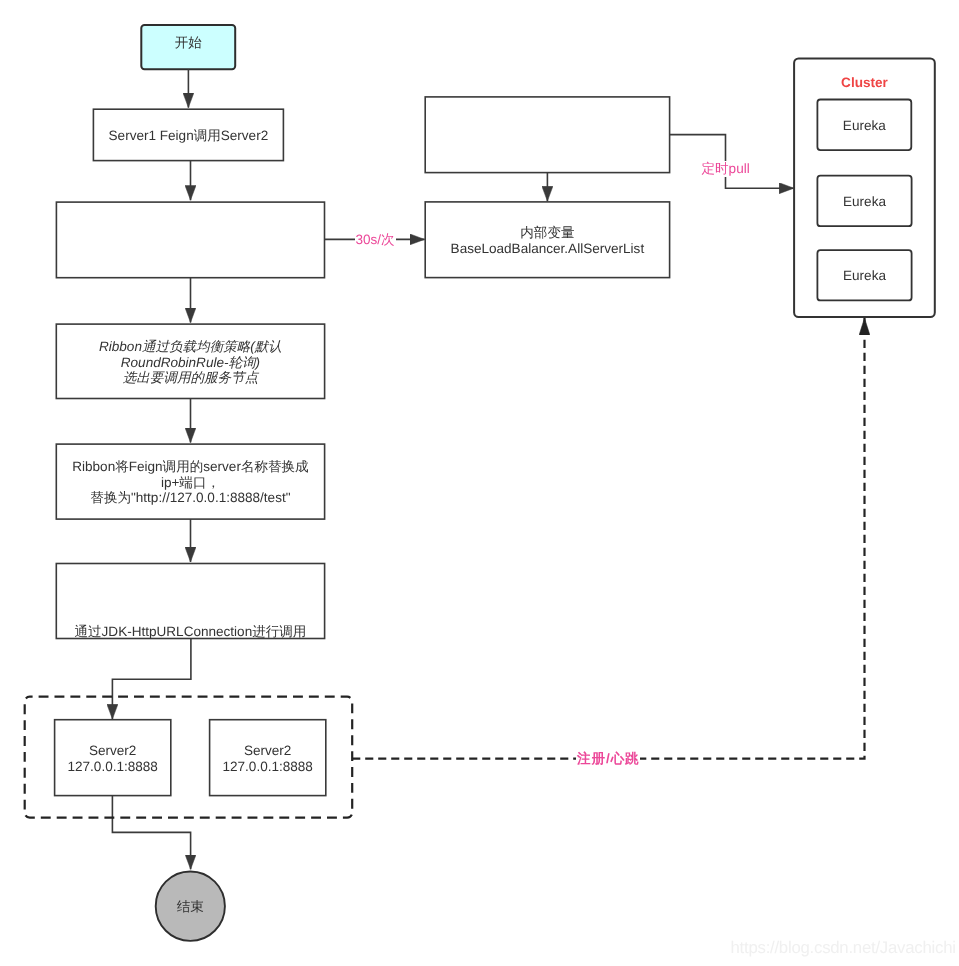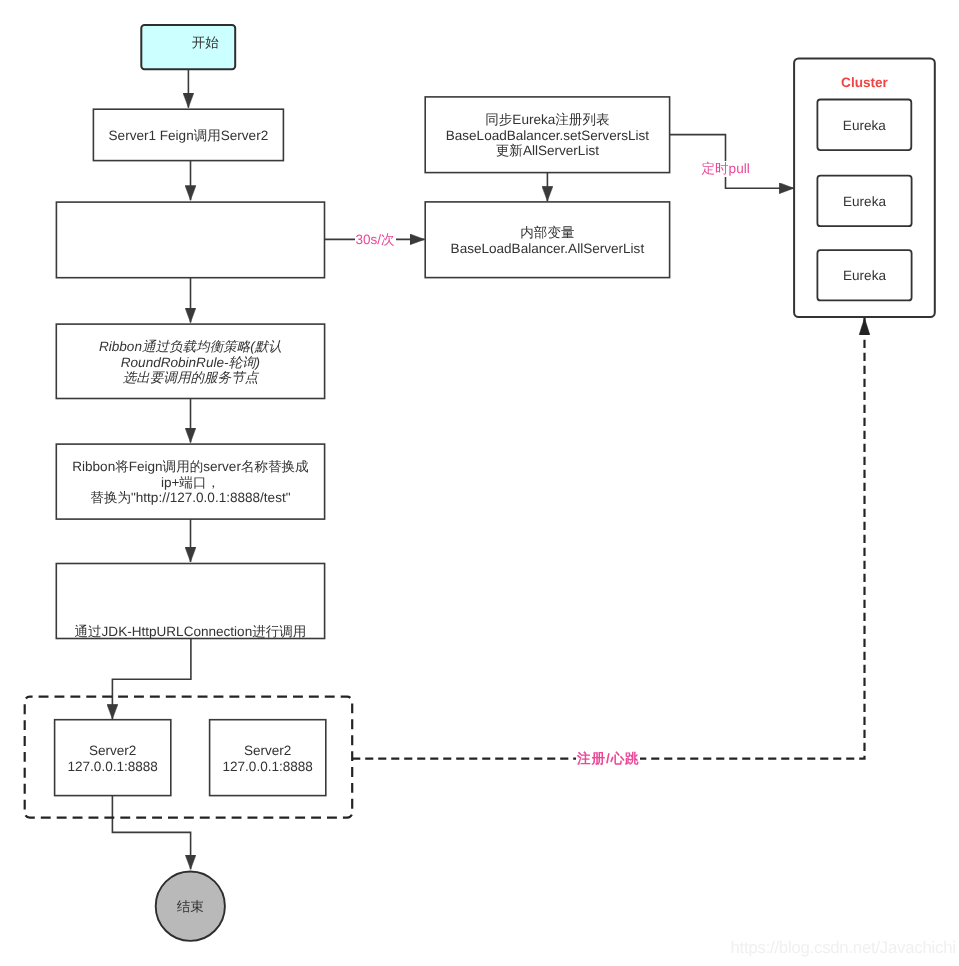--- a/index.html
+++ b/index.html
@@ -69,21 +69,21 @@
       <path d="M669.4,134.6 L725.5,134.6 L725.5,188.2 L793.9,188.2" marker-end="url(#ah)"></path>
     </g>
     <g stroke="#232323" stroke-width="2.2" fill="none" stroke-dasharray="9.9,6.0" stroke-dashoffset="7">
       <rect x="24.7" y="696.7" width="327.5" height="121" rx="5" ry="5"></rect>
     </g>
     <g stroke="#232323" stroke-width="2.2" fill="none" stroke-dasharray="8.1,4.9">
       <path d="M352.2,758.6 L864.5,758.6 L864.5,318.0" marker-end="url(#ahd)"></path>
     </g>
   </svg>
 
-  <div class="node start" style="left:141.3px;top:24.9px;width:93.9px;height:34px;margin-left:17px;">
+  <div class="node start" style="left:141.3px;top:24.9px;width:93.9px;height:34px;">
     <span class="lbl">开始</span>
   </div>
 
   <div class="node rect" style="left:93.4px;top:109.2px;width:190.0px;height:51.4px;border-radius:14px;">
     <span class="lbl">Server1 Feign调用Server2</span>
   </div>
 
 
   <div class="node rect" style="left:56.3px;top:324.1px;width:268.3px;height:74.4px;font-style:italic;">
     <div>
@@ -116,27 +116,20 @@
     <div>
       <div class="lbl">Server2</div>
       <div class="lbl">127.0.0.1:8888</div>
     </div>
   </div>
 
   <div class="node endc" style="left:155.7px;top:871.5px;width:69.2px;height:69.4px;">
     <span class="lbl">结束</span>
   </div>
 
-  <div class="node rect" style="left:425.2px;top:96.9px;width:244.4px;height:75.7px;">
-    <div>
-      <div class="lbl">同步Eureka注册列表</div>
-      <div class="lbl">BaseLoadBalancer.setServersList</div>
-      <div class="lbl">更新AllServerList</div>
-    </div>
-  </div>
 
   <div class="node rect" style="left:425.2px;top:201.9px;width:244.4px;height:75.7px;">
     <div>
       <div class="lbl">内部变量</div>
       <div class="lbl">BaseLoadBalancer.AllServerList</div>
     </div>
   </div>
 
   <div class="node clusterbox" style="left:794.1px;top:58.4px;width:140.7px;height:258.6px;">
     <div class="clustertitle">Cluster</div>

